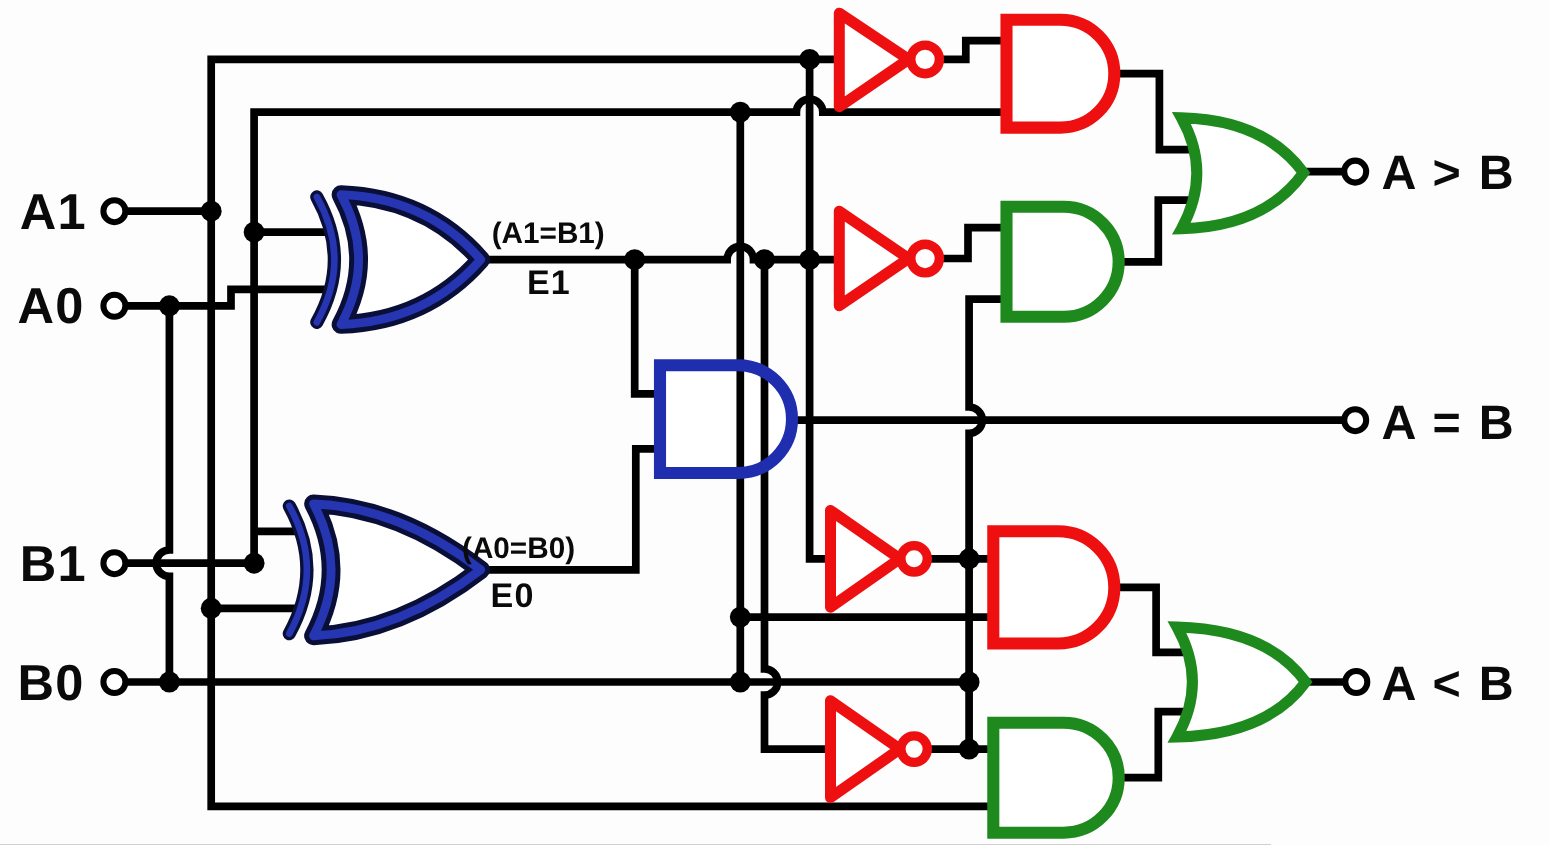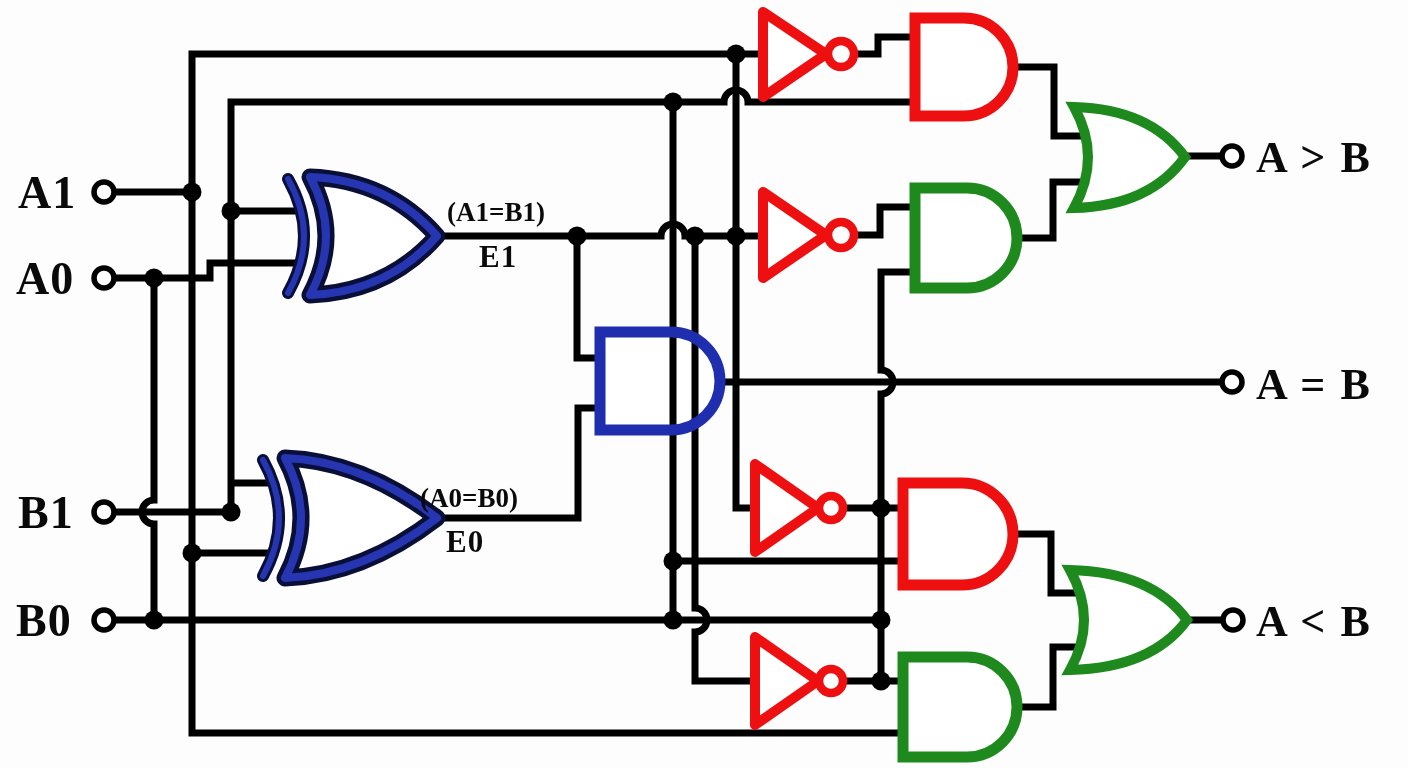--- a/index.html
+++ b/index.html
@@ -1,21 +1,21 @@
 <!DOCTYPE html>
 <html style="--wire: #000000; --red: #ee1010; --green: #1e8a1e; --blue: #1e2eae; --xnor_blue: #2636b2; --xnor_dark: #0a0f38; --bg: #fdfdfd;"><head>
 <meta charset="utf-8">
 <style>
   :root{
     --wire:#000000; --red:#ee1010; --green:#1e8a1e; --blue:#1e2eae;
     --xnor_blue:#2636b2; --xnor_dark:#0a0f38; --bg:#fdfdfd;
   }
   html,body{margin:0;padding:0;background:#888;}
   .stage{width:1408px;height:768px;background:var(--bg);position:relative;overflow:hidden;
-         font-family:Liberation Serif, serif;}
+         font-family:Liberation Sans, sans-serif;}
   svg{display:block}
   .wire{stroke:var(--wire);stroke-width:7;fill:none;}
   .dot{fill:var(--wire);stroke:none;}
   .gfill{fill:#ffffff;stroke:none;}
   .term{fill:#ffffff;stroke:var(--wire);stroke-width:5.5;}
   .lbl{fill:#0a0a0a;font-weight:bold;}
   .lbl-io{font-size:46px;letter-spacing:1px;}
   .lbl-out{font-size:44px;letter-spacing:2px;}
   .lbl-net{font-size:27px;}
   .lbl-sig{font-size:31px;letter-spacing:1px;}

